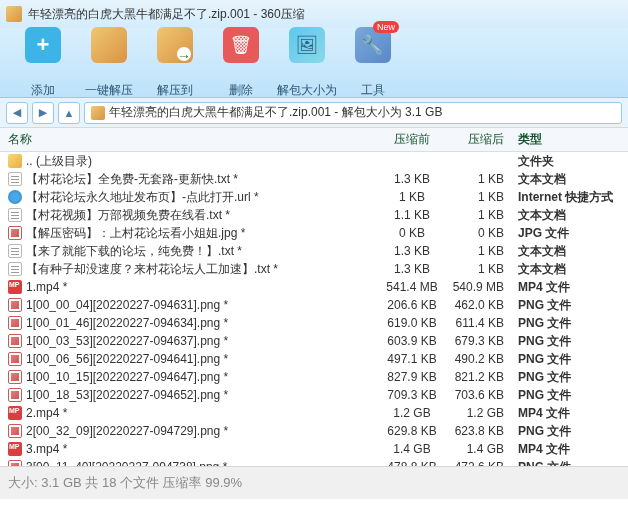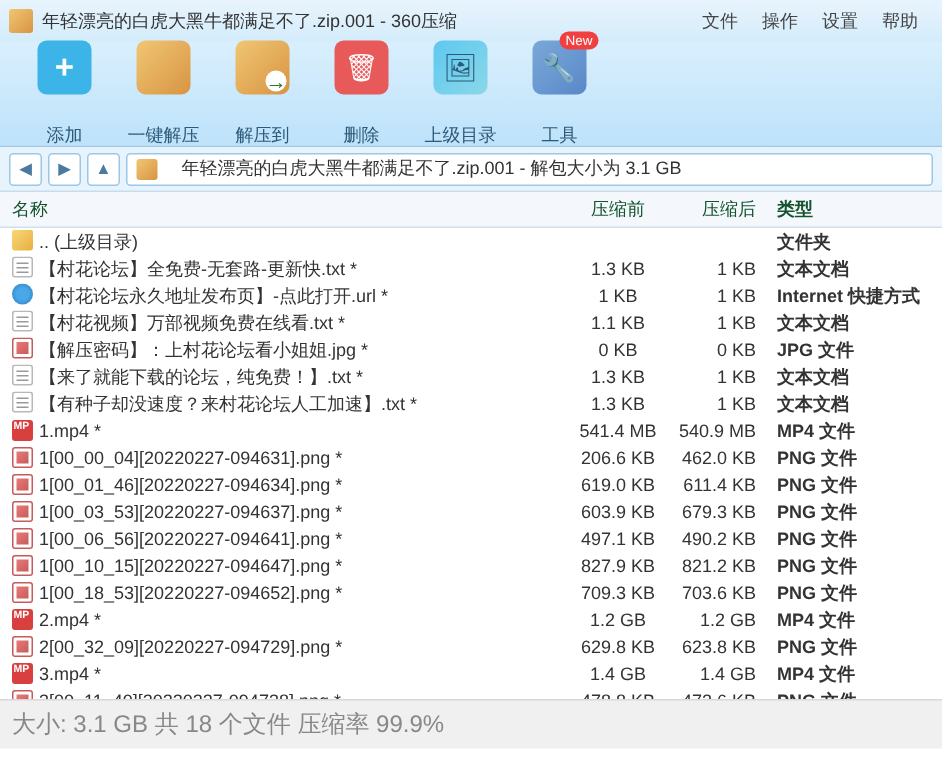--- a/index.html
+++ b/index.html
@@ -18,54 +18,48 @@
 .ti-ext::after { content: "→"; position: absolute; right: 2px; bottom: 2px; color: #2a7a2a; font-weight: bold; font-size: 14px; background: #fff; border-radius: 50%; width: 14px; height: 14px; line-height: 14px; text-align: center; }
 .ti-del { background: #e85a5a; }
 .ti-del::before { content: "🗑"; color: #fff; font-size: 18px; }
 .ti-img { background: linear-gradient(135deg,#5ec8f0,#8ad8e8); }
 .ti-img::before { content: "🖼"; font-size: 18px; }
 .ti-tools { background: linear-gradient(135deg,#7aa8d8,#5a88c8); }
 .ti-tools::before { content: "🔧"; font-size: 18px; }
 .new-badge { position: absolute; top: -6px; right: -8px; background: #f04040; color: #fff; font-size: 9px; padding: 1px 4px; border-radius: 6px; }
 .navbar { background: #e8f4fd; height: 30px; display: flex; align-items: center; padding: 0 6px; gap: 4px; border-bottom: 1px solid #c8dcec; }
 .nav-btn { width: 22px; height: 22px; border: 1px solid #9cc8e8; background: #fff; border-radius: 3px; display: flex; align-items: center; justify-content: center; cursor: pointer; color: #4a7aa0; font-size: 11px; }
-.crumb { flex: 1; background: #fff; border: 1px solid #9cc8e8; height: 22px; display: flex; align-items: center; padding: 0 6px; border-radius: 3px; gap: 16px; }
+.crumb { flex: 1; background: #fff; border: 1px solid #9cc8e8; height: 22px; display: flex; align-items: center; padding: 0 6px; border-radius: 3px; gap: 4px; }
 .crumb .cicon { width: 14px; height: 14px; background: linear-gradient(135deg,#f0c674,#d89442); border-radius: 2px; }
 .crumb .ctext { color: #333; font-size: 12px; white-space: nowrap; overflow: hidden; text-overflow: ellipsis; }
 .header-row { display: flex; background: #f4f8fc; border-bottom: 1px solid #d0e0ec; height: 24px; align-items: center; color: #14532d; font-size: 12px; }
 .col-name { width: 380px; padding-left: 8px; }
 .col-bef { width: 70px; text-align: center; padding-right: 6px; }
 .col-aft { width: 60px; text-align: right; padding-right: 6px; }
 .col-type { width: 110px; padding-left: 8px; font-weight: bold; }
 .filelist { height: 314px; overflow-y: auto; }
 .row { display: flex; height: 18px; align-items: center; font-size: 12px; color: #333; }
-.row .col-name { display: flex; gap: 4px; white-space: nowrap; overflow: hidden; }
+.row .col-name { display: flex; align-items: center; gap: 4px; white-space: nowrap; overflow: hidden; }
 .fi { width: 14px; height: 14px; flex-shrink: 0; border-radius: 2px; }
 .fi-folder { background: linear-gradient(135deg,#f8d878,#e8b040); }
 .fi-txt { background: #fff; border: 1px solid #b8b8b8; position: relative; }
 .fi-txt::before { content: ""; position: absolute; left: 2px; top: 3px; width: 8px; height: 1px; background: #999; box-shadow: 0 3px #999, 0 6px #999; }
 .fi-url { background: radial-gradient(circle,#4aa8e8 40%,#2878b8); border-radius: 50%; }
 .fi-jpg, .fi-png { background: #fff; border: 1px solid #c85a5a; position: relative; }
 .fi-jpg::after, .fi-png::after { content: ""; position: absolute; inset: 2px; background: linear-gradient(135deg,#e87a7a,#c85a5a); }
 .fi-mp4 { background: #d84040; position: relative; }
 .fi-mp4::before { content: "MP"; color: #fff; font-size: 7px; font-weight: bold; position: absolute; left: 1px; top: 1px; }
-.status { height: 32px; background: #f0f0f0; border-top: 1px solid #d8d8d8; display: flex; align-items: center; padding: 16px 8px; color: #888; font-size: 16px; }
+.status { height: 32px; background: #f0f0f0; border-top: 1px solid #d8d8d8; display: flex; align-items: center; padding: 16px 8px; color: #888; font-size: 13px; }
 </style>
 </head>
 <body>
 
 <div class="titlebar">
   <div class="app-icon"></div>
   <div class="title">年轻漂亮的白虎大黑牛都满足不了.zip.001 - 360压缩</div>
-  <div class="menu">
-    <span>文件</span>
-    <span>操作</span>
-    <span>设置</span>
-    <span>帮助</span>
-  </div>
 </div>
 
 <div class="toolbar">
   <div class="tool">
     <div class="ticon ti-add"></div>
     <span>添加</span>
   </div>
   <div class="tool">
     <div class="ticon ti-ext2"></div>
     <span>一键解压</span>
@@ -73,21 +67,21 @@
   <div class="tool">
     <div class="ticon ti-ext"></div>
     <span>解压到</span>
   </div>
   <div class="tool">
     <div class="ticon ti-del"></div>
     <span>删除</span>
   </div>
   <div class="tool">
     <div class="ticon ti-img"></div>
-    <span>上级目录</span>
+    <span>解包大小为</span>
   </div>
   <div class="tool">
     <div class="ticon ti-tools">
       <span class="new-badge">New</span>
     </div>
     <span>工具</span>
   </div>
 </div>
 
 <div class="navbar">

